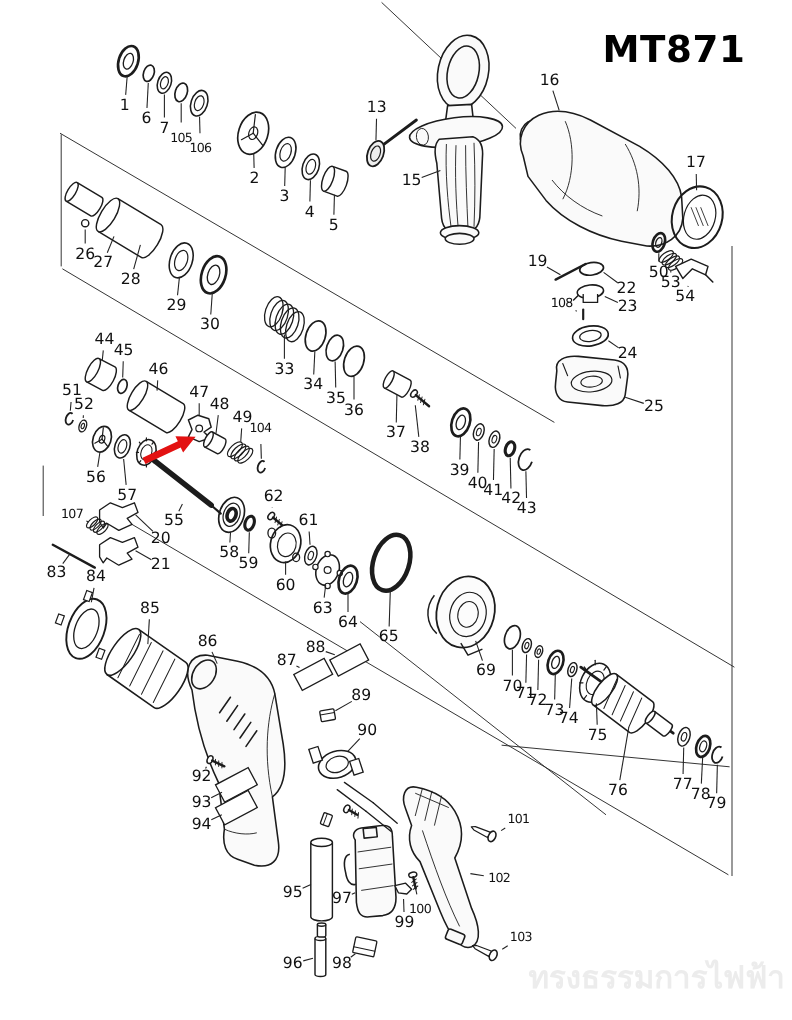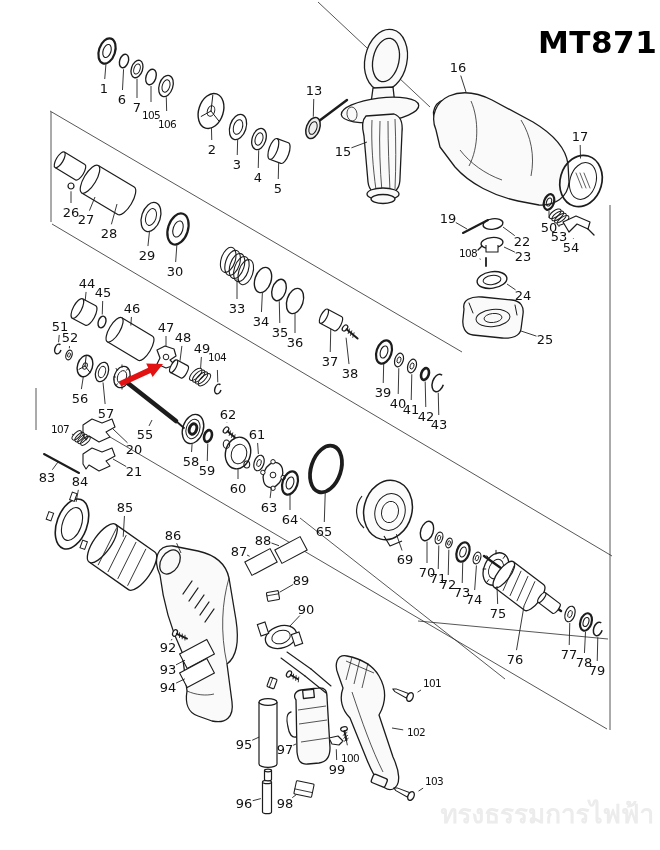--- a/index.html
+++ b/index.html
@@ -1,19 +1,19 @@
 <!DOCTYPE html>
 <html><head>
 <meta charset="utf-8">
 <style>
   html,body{margin:0;padding:0;background:#fff;}
   #canvas{position:relative;width:660px;height:850px;background:#fff;overflow:hidden;
           font-family:"DejaVu Sans","Liberation Sans",sans-serif;}
   #diag{position:absolute;left:0;top:0;}
-  #title{position:absolute;top:24px;left:538px;font-size:31px;font-weight:800;
+  #title{position:absolute;top:24px;left:502px;font-size:31px;font-weight:800;
          letter-spacing:.5px;color:#000;white-space:nowrap;}
   #wm{position:absolute;right:6px;bottom:16px;font-size:26px;font-weight:700;
       color:#ececec;white-space:nowrap;}
   text.lbl{font-family:"DejaVu Sans","Liberation Sans",sans-serif;font-size:13px;fill:#111;}
   text.lbl3{font-size:10.5px;letter-spacing:-0.6px;}
   .st{stroke:#1c1c1c;stroke-width:1.3;fill:none;stroke-linejoin:round;stroke-linecap:round;}
   .stf{stroke:#1c1c1c;stroke-width:1.3;fill:#fafafa;stroke-linejoin:round;}
   .thin{stroke:#1c1c1c;stroke-width:.75;fill:none;}
 </style>
 </head>

